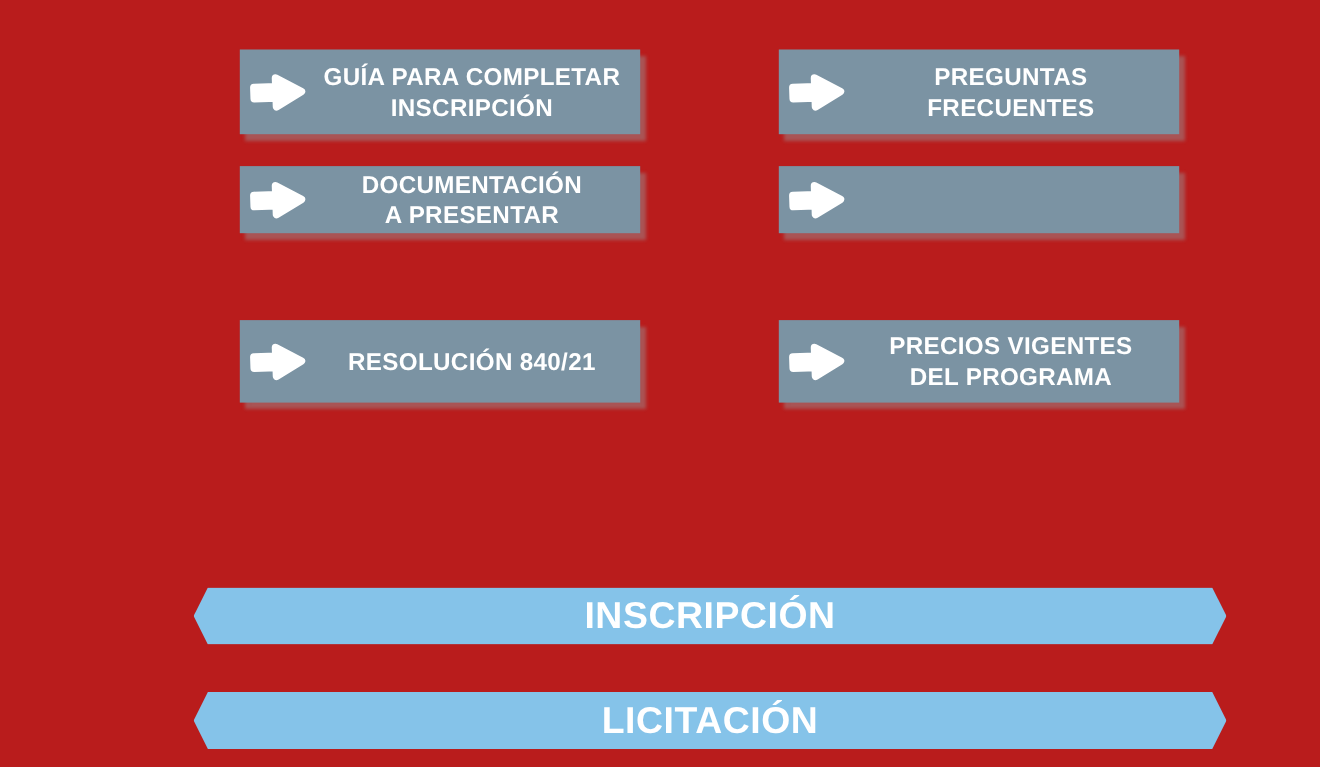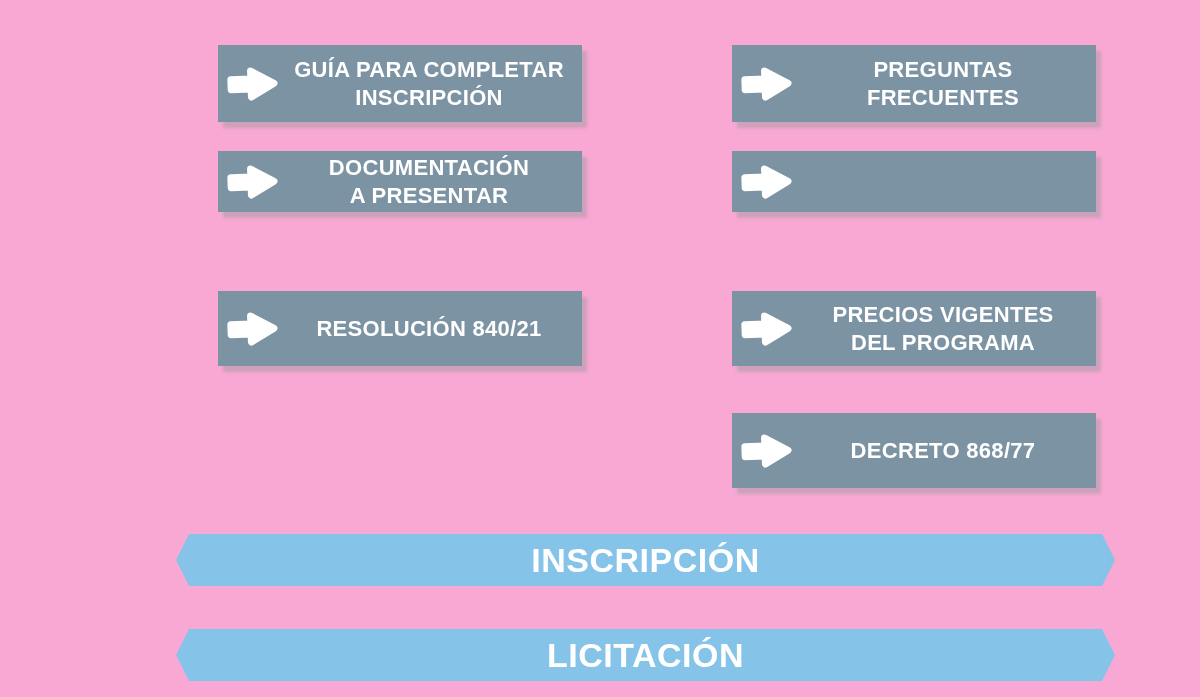--- a/index.html
+++ b/index.html
@@ -5,33 +5,33 @@
   html, body {
     margin: 0;
     padding: 0;
     background: #ffffff;
     font-family: "Liberation Sans", sans-serif;
   }
   .page {
     position: relative;
     width: 1200px;
     height: 697px;
-    background: #f9a8d4;
+    background: #b91c1c;
     overflow: hidden;
   }
   
   .btn {
     position: absolute;
     width: 364px;
     background: #7b93a3;
     box-shadow: 5px 6px 3px rgba(150, 153, 156, 0.45);
     cursor: pointer;
   }
   .c1 { left: 218px; }
-  .c2 { left: 708px; margin-left: 24px; }
+  .c2 { left: 708px; }
   .r1 { top: 45px;  height: 77px; }
   .r2 { top: 151px; height: 61px; }
   .r3 { top: 291px; height: 75px; }
   .r4 { top: 413px; height: 75px; }
   .btn .icon {
     position: absolute;
     left: 6px;
     top: 50%;
     transform: translateY(-50%) rotate(-2deg);
     width: 56px;
@@ -131,28 +131,20 @@
     <span class="icon">
       <svg viewBox="0 0 56 44">
           <path d="M7 17 H27 V9 L50 22 L27 35 V27 H7 Z" fill="#ffffff" stroke="#ffffff" stroke-width="7" stroke-linejoin="round"></path>
         </svg>
     </span>
     <span class="label">PRECIOS VIGENTES
 DEL PROGRAMA</span>
   </div>
 
 
-  <div class="btn c2 r4">
-    <span class="icon">
-      <svg viewBox="0 0 56 44">
-          <path d="M7 17 H27 V9 L50 22 L27 35 V27 H7 Z" fill="#ffffff" stroke="#ffffff" stroke-width="7" stroke-linejoin="round"></path>
-        </svg>
-    </span>
-    <span class="label">DECRETO 868/77</span>
-  </div>
 
   <div class="banner banner-1">
     <span class="label">INSCRIPCIÓN</span>
   </div>
 
   <div class="banner banner-2">
     <span class="label">LICITACIÓN</span>
   </div>
 
 </div>

